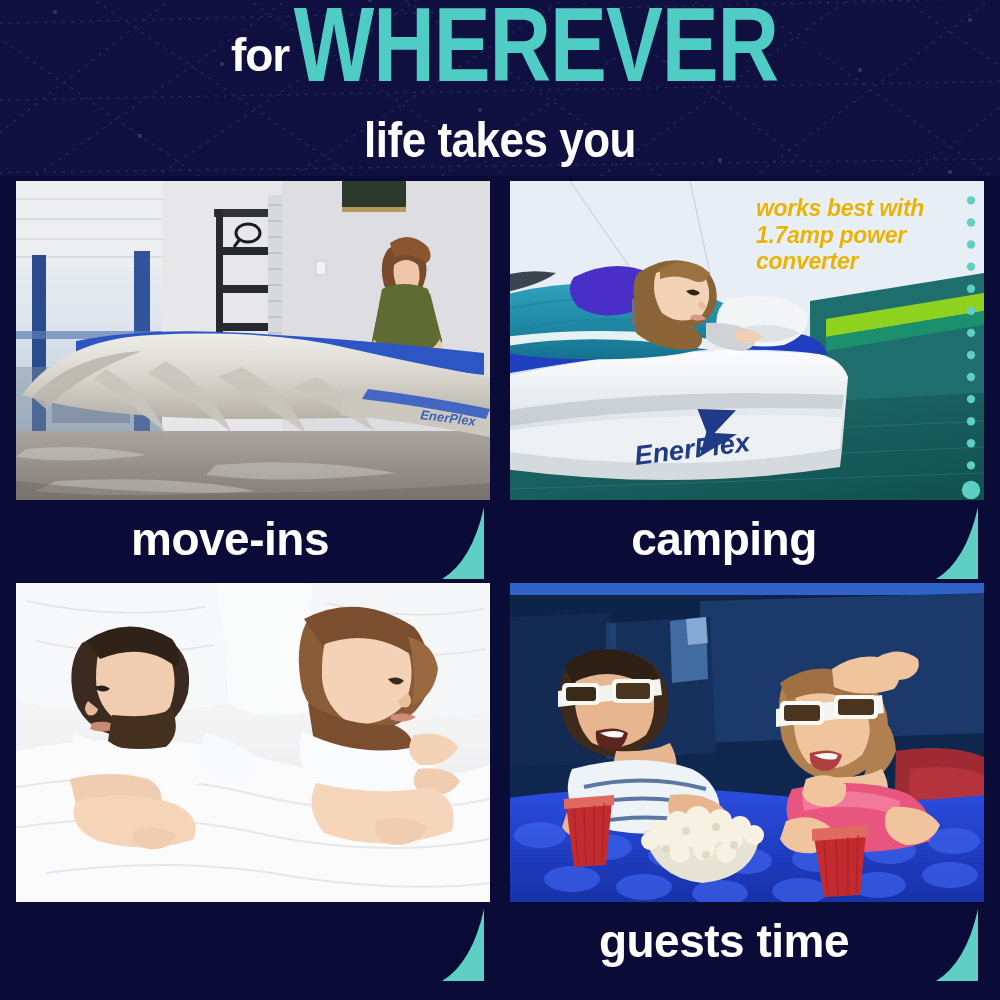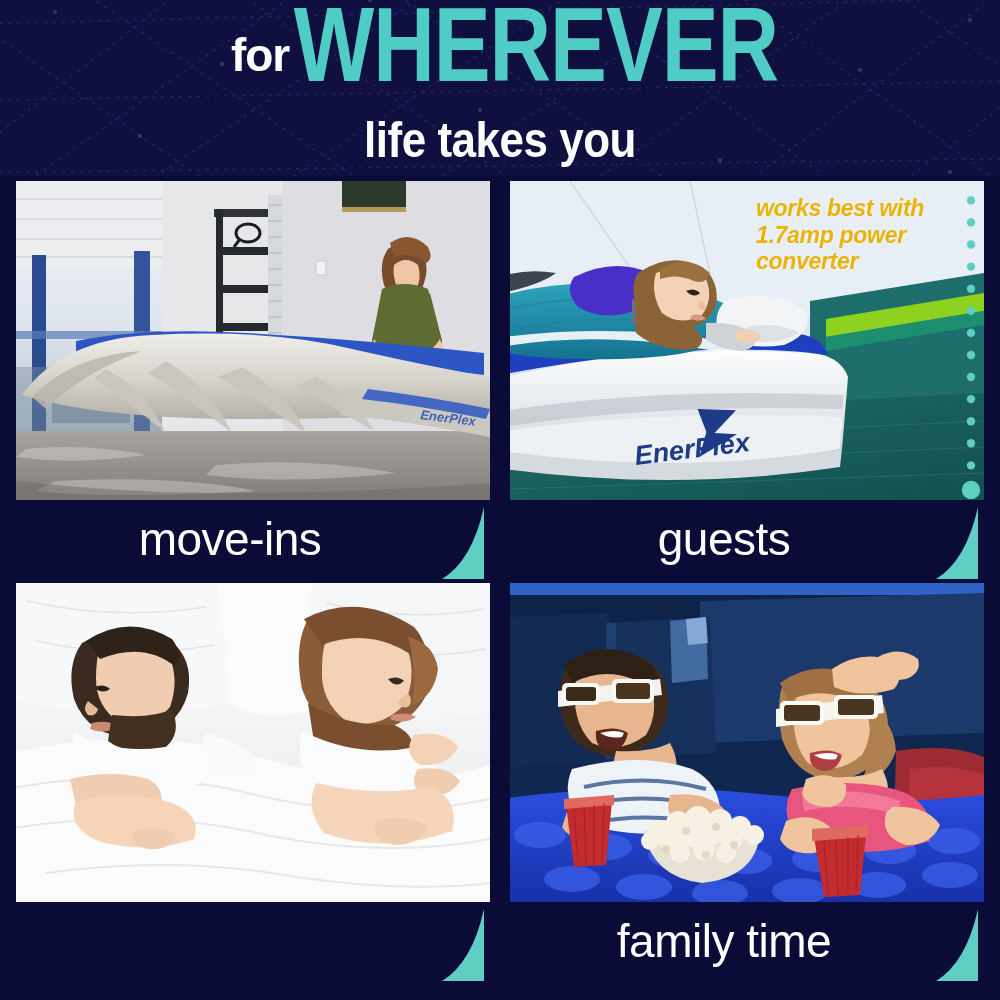--- a/index.html
+++ b/index.html
@@ -40,21 +40,21 @@
   .c-tr{left:494px;top:0;}
   .c-bl{left:0;top:402px;}
   .c-br{left:494px;top:402px;}
 
   .photo{position:relative;width:474px;height:319px;overflow:hidden;background:#123;}
   .photo svg{display:block;width:474px;height:319px;}
 
   .caption{position:relative;width:474px;height:79px;background:#0b0b38;overflow:hidden;}
   .caption .ctext{
     position:absolute;left:0;right:46px;top:50%;transform:translateY(-52%);
-    text-align:center;color:#ffffff;font-size:46px;font-weight:normal;
+    text-align:center;color:#ffffff;font-size:46px;font-weight:bold;
     letter-spacing:-.5px;line-height:1;white-space:nowrap;
     font-family:"Liberation Sans", sans-serif;
   }
   .caption .fin{position:absolute;right:6px;bottom:0;width:42px;height:72px;}
 
   
   .callout{
     position:absolute;left:246px;top:14px;width:222px;
     color:#eab308;font-style:italic;font-weight:bold;
     font-size:23px;line-height:1.16;letter-spacing:-.3px;
@@ -328,21 +328,21 @@
                 <circle cx="9" cy="186" r="3.4"></circle>
                 <circle cx="9" cy="204" r="3.4"></circle>
               <circle cx="9" cy="222" r="3.4"></circle>
                 <circle cx="9" cy="242" r="7.5"></circle>
             </g>
           </svg>
         </svg>
         <div class="callout">works best with 1.7amp power converter</div>
       </div>
       <div class="caption">
-        <div class="ctext">guests</div>
+        <div class="ctext">camping</div>
         <svg class="fin" viewBox="0 0 42 72" preserveAspectRatio="none">
           <path d="M42 0 L42 72 L0 72 Q30 54 42 0 Z" fill="#5fcfc3"></path>
         </svg>
       </div>
     </div>
 
     <div class="cell c-bl">
       <div class="photo">
         <svg viewBox="0 0 474 319" preserveAspectRatio="xMidYMid slice">
           <defs>
@@ -536,21 +536,21 @@
           <path d="M302 246 L358 242 L358 254 L302 258 Z" fill="#e06a62"></path>
           <g stroke="#a81f25" stroke-width="1.5" opacity=".7">
             <path d="M314 258 L318 312"></path>
               <path d="M326 256 L328 314"></path>
               <path d="M338 254 L338 312"></path>
               <path d="M348 252 L346 310"></path>
           </g>
         </svg>
       </div>
       <div class="caption">
-        <div class="ctext">family time</div>
+        <div class="ctext">guests time</div>
         <svg class="fin" viewBox="0 0 42 72" preserveAspectRatio="none">
           <path d="M42 0 L42 72 L0 72 Q30 54 42 0 Z" fill="#5fcfc3"></path>
         </svg>
       </div>
     </div>
 
   </div>
 </div>
 
 </body></html>

